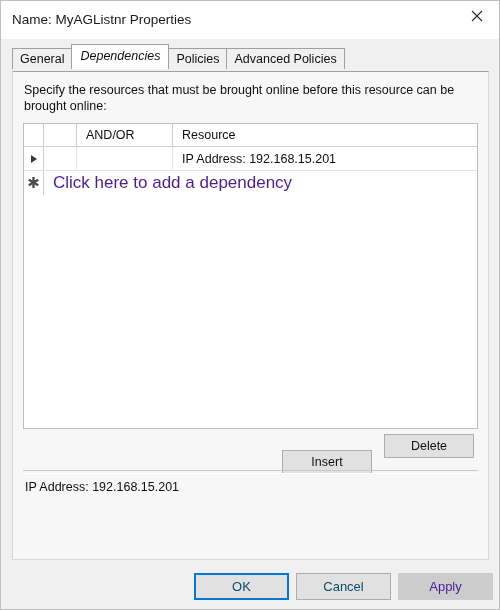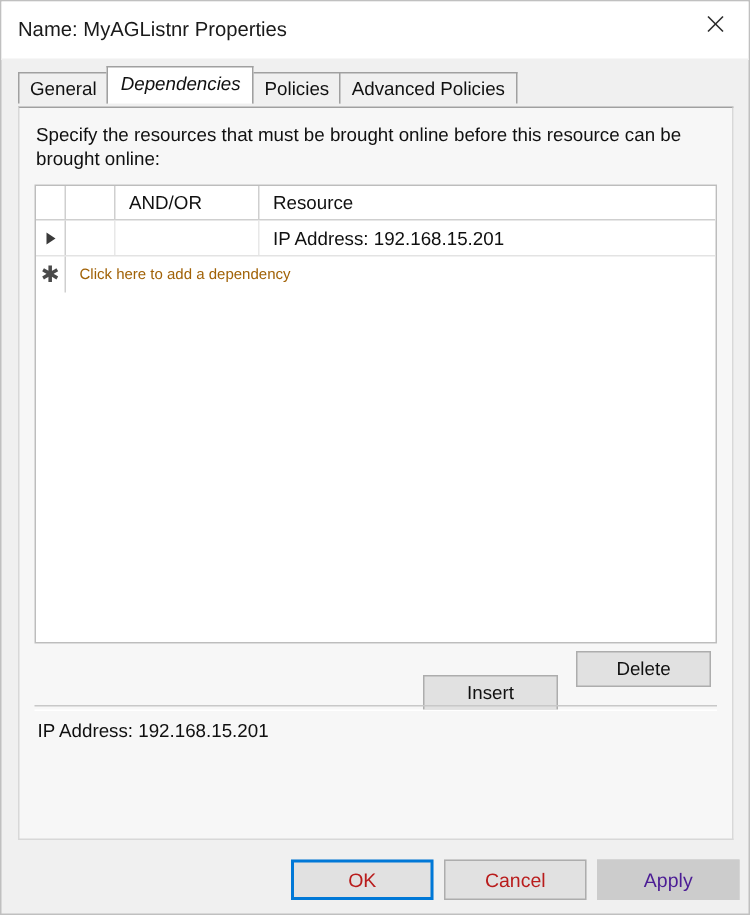--- a/index.html
+++ b/index.html
@@ -176,23 +176,23 @@
     border-bottom: 1px solid #e3e3e3;
   }
   .data-row .col-gap,
   .data-row .col-andor {
     border-right: 1px solid #e8e8e8;
   }
   .newrow-row .col-marker {
     border-right: 1px solid #cfcfcf;
   }
   .placeholder-text {
-    color: #a16207;
+    color: #4c1d95;
     padding-left: 9px;
-    font-size: 10px;
+    font-size: 17px;
     display: flex;
     align-items: center;
     flex: 1;
   }
   .marker-tri {
     width: 0; height: 0;
     border-left: 6px solid #3a3a3a;
     border-top: 4px solid transparent;
     border-bottom: 4px solid transparent;
   }
@@ -243,21 +243,21 @@
   
   .fbtn {
     position: absolute;
     width: 95px;
     height: 27px;
     box-sizing: border-box;
     border: 1px solid #adadad;
     background: #e1e1e1;
     font-family: "Liberation Sans", sans-serif;
     font-size: 13px;
-    color: #b91c1c;
+    color: #0c4a6e;
     text-align: center;
     line-height: 25px;
     cursor: default;
   }
   #ok-button {
     left: 193px;
     top: 572px;
     border: 2px solid #0078d7;
     line-height: 23px;
     background: #e1e1e1;

